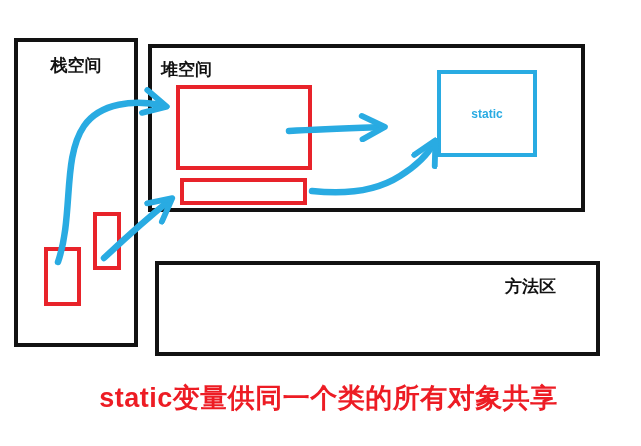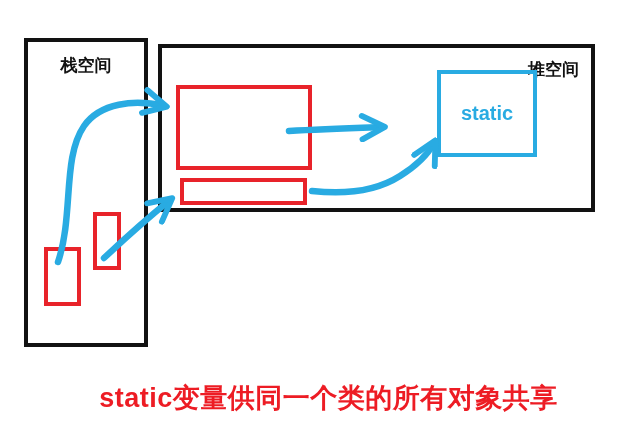--- a/index.html
+++ b/index.html
@@ -13,52 +13,52 @@
     width: 641px;
     height: 446px;
     background: #ffffff;
     overflow: hidden;
   }
   .box {
     position: absolute;
     box-sizing: border-box;
     background: transparent;
   }
-  .black-box { border: 4px solid #121212; margin-left: 10px; }
+  .black-box { border: 4px solid #121212; }
   .red-box   { border: 4px solid #e8232a; }
   .blue-box  { border: 4px solid #29abe2; }
 
   .stack-box  { left: 14px;  top: 38px;  width: 124px; height: 309px; }
   .heap-box   { left: 148px; top: 44px;  width: 437px; height: 168px; }
   .method-box { left: 155px; top: 261px; width: 445px; height: 95px; }
 
   .region-label {
     position: absolute;
     font-weight: bold;
     font-size: 17px;
     color: #111111;
     white-space: nowrap;
   }
   .stack-label  { left: 0; right: 0; top: 12px; text-align: center; }
-  .heap-label   { left: 0; right: 12px; top: 10px; text-align: right; }
+  .heap-label   { left: 0; right: 0; top: 10px; text-align: left; padding-left: 9px; }
   .method-label { right: 40px; top: 10px; text-align: right; }
 
   .heap-object-box { left: 176px; top: 85px;  width: 136px; height: 85px; }
   .heap-ref-box    { left: 180px; top: 178px; width: 127px; height: 27px; }
   .stack-red-left  { left: 44px;  top: 247px; width: 37px;  height: 59px; }
   .stack-red-right { left: 93px;  top: 212px; width: 28px;  height: 58px; }
 
   .static-box {
     left: 437px; top: 70px; width: 100px; height: 87px;
     display: flex; align-items: center; justify-content: center;
   }
   .static-label {
     color: #29abe2;
     font-weight: bold;
-    font-size: 20px;
+    font-size: 12px;
   }
 
   .arrows-overlay {
     position: absolute;
     left: 0; top: 0;
     width: 641px; height: 446px;
     pointer-events: none;
   }
 
   .caption {
@@ -79,20 +79,23 @@
 <div class="canvas">
 
   <div class="box black-box stack-box">
     <div class="region-label stack-label">栈空间</div>
   </div>
 
   <div class="box black-box heap-box">
     <div class="region-label heap-label">堆空间</div>
   </div>
 
+  <div class="box black-box method-box">
+    <div class="region-label method-label">方法区</div>
+  </div>
 
   <div class="box red-box heap-object-box"></div>
   <div class="box red-box heap-ref-box"></div>
   <div class="box red-box stack-red-left"></div>
   <div class="box red-box stack-red-right"></div>
 
   <div class="box blue-box static-box">
     <span class="static-label">static</span>
   </div>
 

